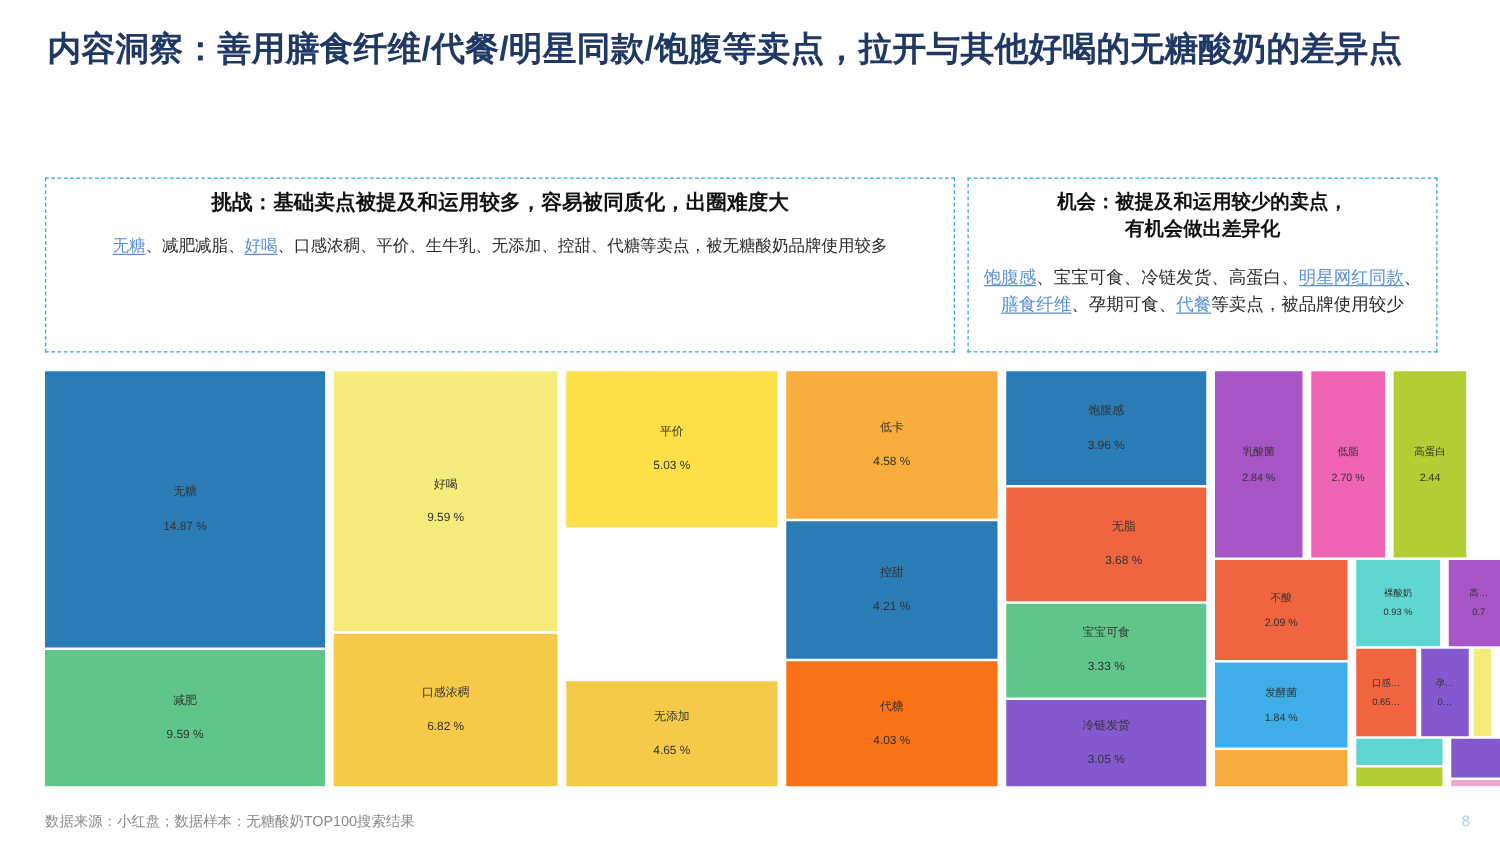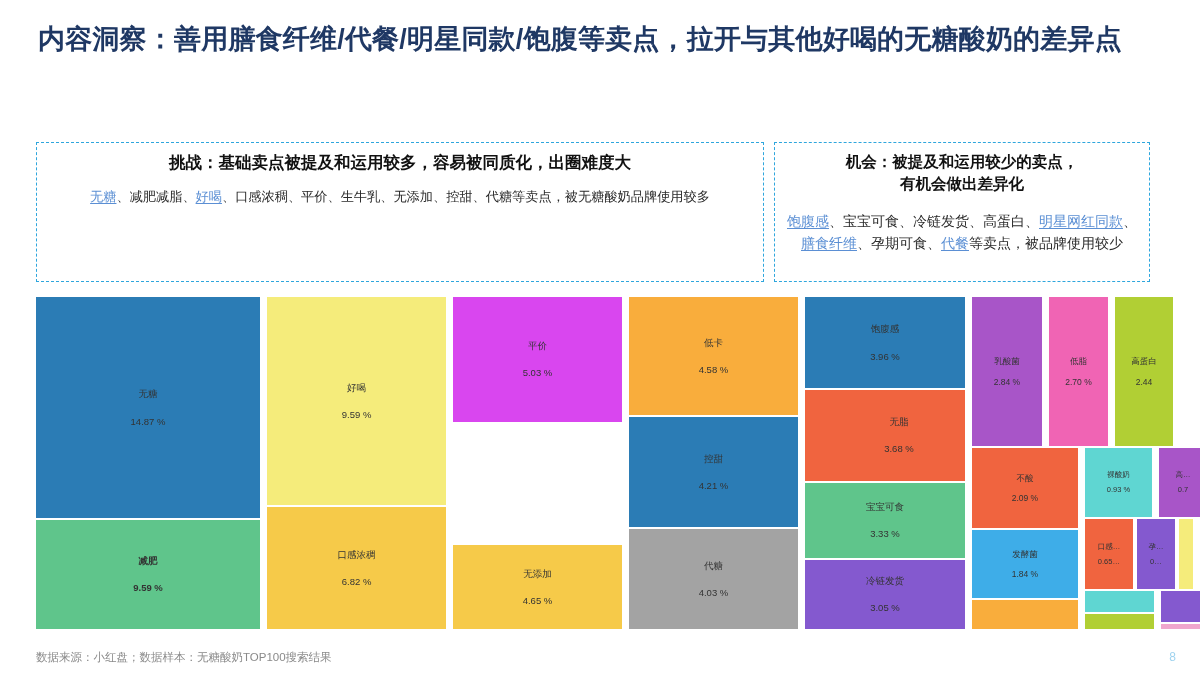--- a/index.html
+++ b/index.html
@@ -92,49 +92,49 @@
       <div class="box-body"><span class="hl">饱腹感</span><span>、宝宝可食、冷链发货、高蛋白、</span><span class="hl">明星网红同款</span><span>、</span><span class="hl">膳食纤维</span><span>、孕期可食、</span><span class="hl">代餐</span><span>等卖点，被品牌使用较少</span></div>
     </div>
 
   </div>
 
   <div class="treemap">
       <div class="tile md" style="left: 0%; top: 0%; width: 20.11%; height: 66.57%; background: rgb(43, 124, 181);">
         <div class="t-label">无糖</div>
         <div class="t-val">14.87 %</div>
       </div>
-      <div class="tile md" style="left: 0%; top: 67.17%; width: 20.11%; height: 32.83%; background: rgb(95, 197, 139); font-weight: bold;">
+      <div class="tile md" style="left: 0%; top: 67.17%; width: 20.11%; height: 32.83%; background: rgb(95, 197, 139);">
         <div class="t-label">减肥</div>
         <div class="t-val">9.59 %</div>
       </div>
       <div class="tile md" style="left: 20.74%; top: 0%; width: 16.07%; height: 62.65%; background: rgb(245, 236, 123);">
         <div class="t-label">好喝</div>
         <div class="t-val">9.59 %</div>
       </div>
       <div class="tile md" style="left: 20.74%; top: 63.25%; width: 16.07%; height: 36.75%; background: rgb(246, 202, 73); align-items: center;">
         <div class="t-label">口感浓稠</div>
         <div class="t-val">6.82 %</div>
       </div>
-      <div class="tile md" style="left: 37.43%; top: 0%; width: 15.17%; height: 37.65%; background: #d946ef;">
+      <div class="tile md" style="left: 37.43%; top: 0%; width: 15.17%; height: 37.65%; background: #fde047;">
         <div class="t-label">平价</div>
         <div class="t-val">5.03 %</div>
       </div>
       <div class="tile md" style="left: 37.43%; top: 74.7%; width: 15.17%; height: 25.3%; background: rgb(246, 202, 73);">
         <div class="t-label">无添加</div>
         <div class="t-val">4.65 %</div>
       </div>
       <div class="tile md" style="left: 53.23%; top: 0%; width: 15.17%; height: 35.54%; background: rgb(249, 173, 60);">
         <div class="t-label">低卡</div>
         <div class="t-val">4.58 %</div>
       </div>
       <div class="tile md" style="left: 53.23%; top: 36.14%; width: 15.17%; height: 33.13%; background: rgb(43, 124, 181);">
         <div class="t-label">控甜</div>
         <div class="t-val">4.21 %</div>
       </div>
-      <div class="tile md" style="left: 53.23%; top: 69.88%; width: 15.17%; height: 30.12%; background: #a3a3a3; align-items: center;">
+      <div class="tile md" style="left: 53.23%; top: 69.88%; width: 15.17%; height: 30.12%; background: #f97316; align-items: center;">
         <div class="t-label">代糖</div>
         <div class="t-val">4.03 %</div>
       </div>
       <div class="tile md" style="left: 69.03%; top: 0%; width: 14.36%; height: 27.41%; background: rgb(43, 124, 181);">
         <div class="t-label">饱腹感</div>
         <div class="t-val">3.96 %</div>
       </div>
       <div class="tile md" style="left: 69.03%; top: 28.01%; width: 14.36%; height: 27.41%; background: rgb(240, 100, 63); padding-left: 28px;">
         <div class="t-label">无脂</div>
         <div class="t-val">3.68 %</div>

